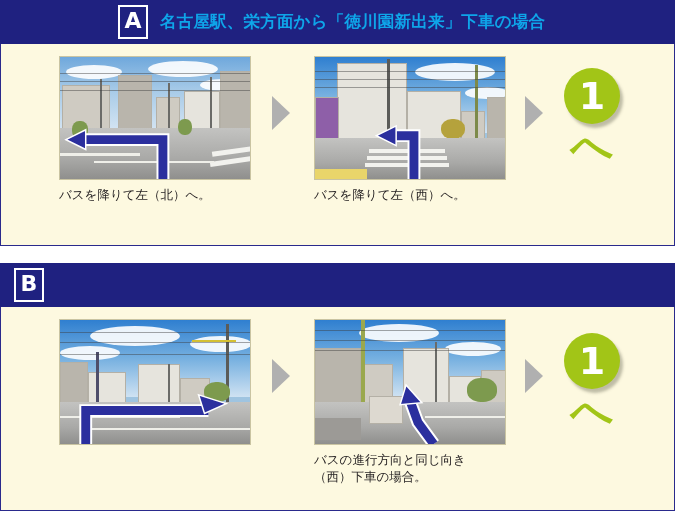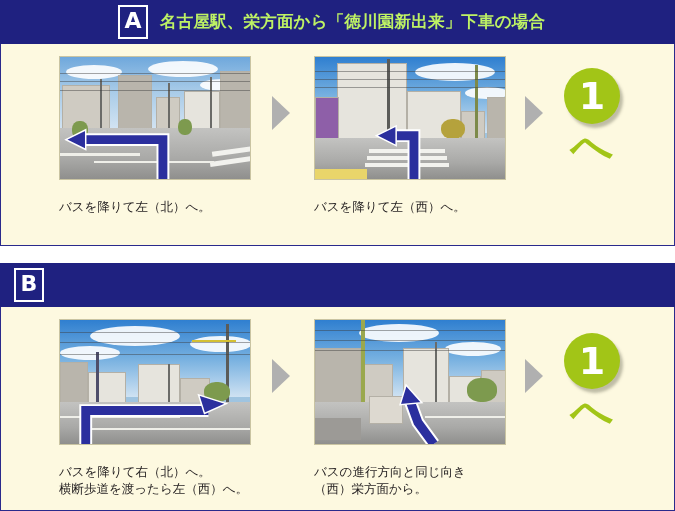--- a/index.html
+++ b/index.html
@@ -49,21 +49,21 @@
     border: 2px solid #ffffff;
     color: #ffffff;
     font-size: 22px;
     line-height: 28px;
     text-align: center;
     font-weight: 700;
     font-family: "DejaVu Sans", "Liberation Sans", sans-serif;
     margin-right: 12px;
   }
   .header-title {
-    color: #bef264;
+    color: #0ea5e9;
     font-size: 16.5px;
     font-weight: 700;
     letter-spacing: 0.2px;
     white-space: nowrap;
   }
   #panel-b .header-title { font-size: 16px; letter-spacing: -0.1px; }
 
   .panel-body {
     box-sizing: border-box;
     height: 202px;
@@ -91,21 +91,21 @@
     width: 192px;
     height: 124px;
     overflow: hidden;
     background: #9fc4e0;
     border: 1px solid #c9c4a2;
     box-sizing: border-box;
   }
   #panel-b .photo { height: 126px; }
 
   .caption {
-    margin-top: 18px;
+    margin-top: 6px;
     font-size: 12.5px;
     line-height: 17px;
     color: #231f20;
     white-space: pre-line;
     font-family: "DejaVu Sans", "Liberation Sans", sans-serif;
   }
 
   
   .sep {
     position: absolute;
@@ -307,22 +307,20 @@
             <div class="tree" style="left:144px;top:62px;width:26px;height:20px;"></div>
             <div class="ground" style="height:34%;"></div>
             <div class="road-line" style="left:0;top:96px;width:120px;height:2px;"></div>
             <div class="road-line" style="left:20px;top:108px;width:172px;height:2px;"></div>
             <svg class="route" viewBox="0 0 192 126" preserveAspectRatio="none">
               <path d="M26 126 L26 92 L150 92" fill="none" stroke="#ffffff" stroke-width="13"></path>
               <path d="M26 126 L26 92 L150 92" fill="none" stroke="#2b2f9e" stroke-width="9"></path>
               <path d="M168 85 L140 76 L146 95 Z" fill="#2b2f9e" stroke="#ffffff" stroke-width="1.5"></path>
             </svg>
           </div>
-          <div class="caption">バスを降りて右（北）へ。
-横断歩道を渡ったら左（西）へ。</div>
         </div>
 
         <div class="sep sep-1"></div>
 
         <div class="step step-2">
           <div class="photo">
             <div class="sky deep"></div>
             <div class="cloud" style="left:44px;top:4px;width:80px;height:18px;"></div>
             <div class="cloud" style="left:130px;top:22px;width:56px;height:14px;"></div>
             <div class="bldg d" style="left:0px;top:28px;width:44px;height:56px;"></div>
@@ -340,21 +338,21 @@
             <div class="bldg" style="left:54px;top:76px;width:32px;height:26px;background:#ddd9d0;"></div>
             <div class="road-line" style="left:0;top:98px;width:46px;height:22px;background:#9c9a96;"></div>
             <div class="road-line" style="left:110px;top:96px;width:82px;height:2px;"></div>
             <svg class="route" viewBox="0 0 192 126" preserveAspectRatio="none">
               <path d="M120 126 L104 104 L96 82" fill="none" stroke="#ffffff" stroke-width="13"></path>
               <path d="M120 126 L104 104 L96 82" fill="none" stroke="#2b2f9e" stroke-width="9"></path>
               <path d="M92 66 L108 84 L86 86 Z" fill="#2b2f9e" stroke="#ffffff" stroke-width="1.5"></path>
             </svg>
           </div>
           <div class="caption">バスの進行方向と同じ向き
-（西）栄方面から。</div>
+（西）下車の場合。</div>
         </div>
 
         <div class="sep sep-2"></div>
 
         <div class="badge-wrap">
           <div class="badge">1</div>
           <div class="badge-he">へ</div>
         </div>
 
       </div>

